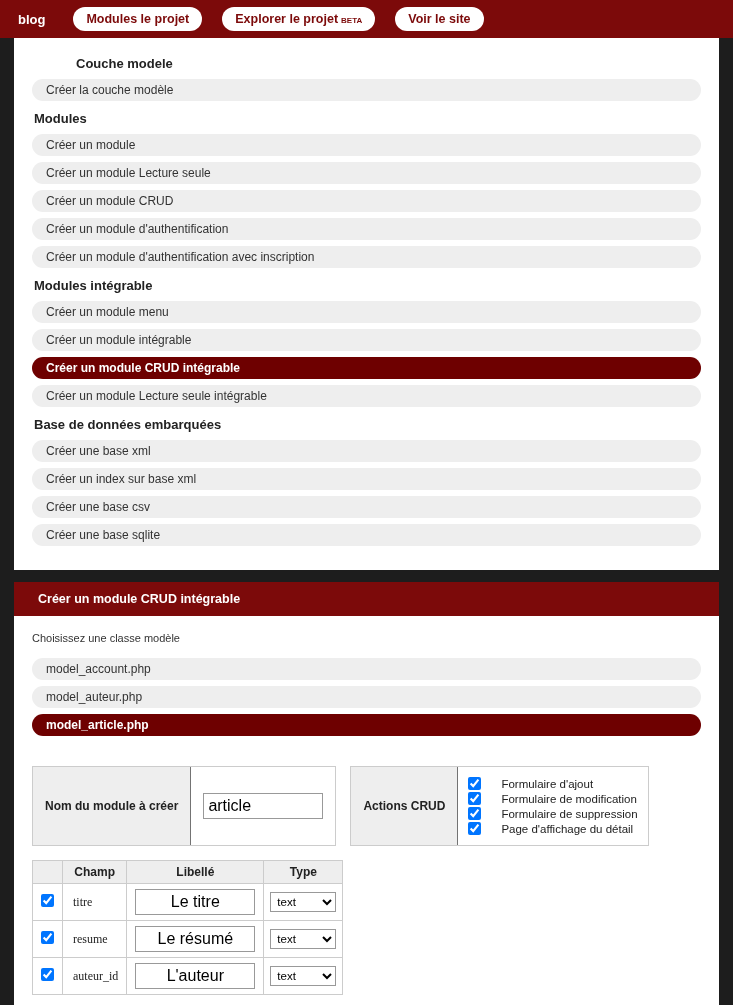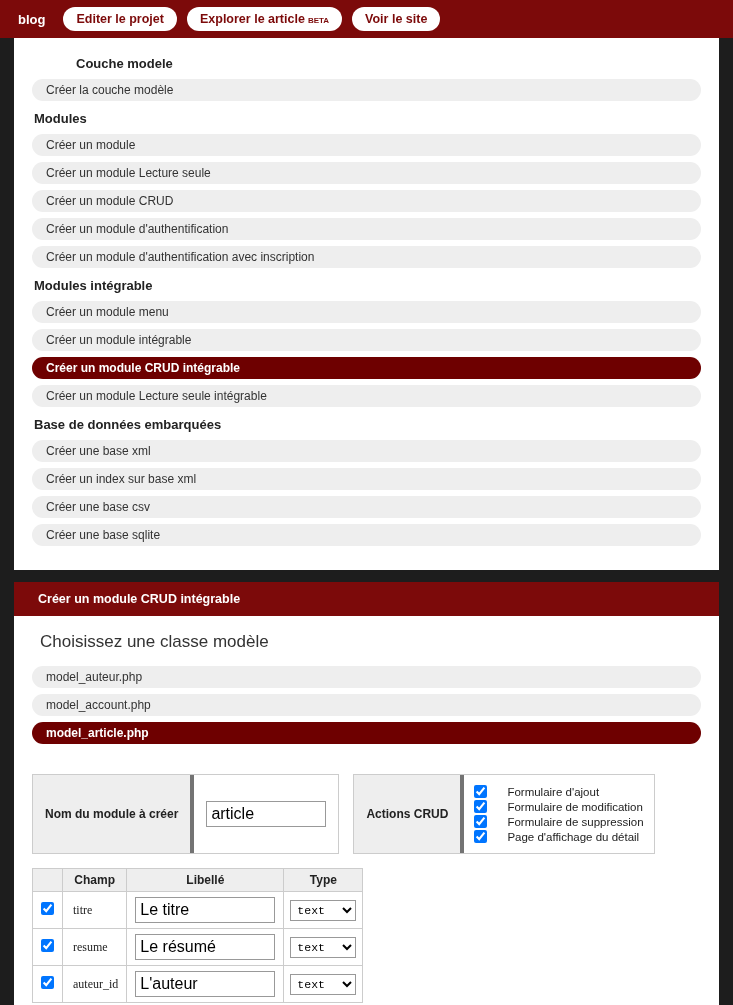--- a/index.html
+++ b/index.html
@@ -15,21 +15,21 @@
     position: relative;
   }
 
   
   .topbar {
     background: #7c0a0a;
     height: 38px;
     display: flex;
     align-items: center;
     padding: 0 10px;
-    gap: 10px;
+    gap: 20px;
   }
   .topbar .brand {
     color: #ffffff;
     font-weight: bold;
     font-size: 13px;
     padding: 0 8px;
   }
   .topbar .btn {
     background: #ffffff;
     color: #7c0a0a;
@@ -93,23 +93,23 @@
     font-size: 12.5px;
     font-weight: bold;
     padding: 10px 24px;
     margin: 0 14px;
   }
 
   .panel.second {
     padding: 16px 18px 14px 18px;
   }
   .hint {
-    font-size: 17px;
+    font-size: 11px;
     color: #333;
-    margin: 0 0 14px 8px;
+    margin: 0 0 14px 0;
   }
 
   
   .form-area {
     padding: 10px 18px 0 18px;
   }
   .boxes {
     display: flex;
     gap: 14px;
     margin-bottom: 14px;
@@ -121,21 +121,21 @@
     background: #ffffff;
   }
   .fieldbox .label {
     background: #eeeeee;
     font-size: 12px;
     font-weight: bold;
     color: #222;
     display: flex;
     align-items: center;
     padding: 0 12px;
-    border-right: 4px solid #737373;
+    border-right: 1px solid #737373;
     white-space: nowrap;
   }
   .fieldbox .content {
     padding: 10px 12px;
     display: flex;
     align-items: center;
   }
   .fieldbox .content.checks {
     display: block;
     padding: 8px 10px;
@@ -178,24 +178,24 @@
   }
   table.fields td {
     border: 1px solid #cccccc;
     font-size: 12px;
     color: #222;
     padding: 5px 8px;
     background: #ffffff;
   }
   table.fields td.check-cell { text-align: center; width: 26px; }
   table.fields td.name-cell { padding-left: 10px; width: 56px; font-family: Liberation Serif, serif; }
-  table.fields td.label-cell input { width: 140px; }
+  table.fields td.label-cell input { width: 120px; text-align: center; }
   table.fields td.type-cell { padding: 4px 6px; }
   select {
-    font-family: Liberation Mono, monospace;
+    font-family: Liberation Sans, sans-serif;
     font-size: 11.5px;
     padding: 2px 2px;
     border: 1px solid #999999;
     background: #ffffff;
     width: 66px;
   }
 
   .create-btn {
     margin: 10px 0 0 10px;
     font-family: "Liberation Sans", sans-serif;
@@ -207,24 +207,24 @@
     cursor: pointer;
     color: #111;
   }
 </style>
 </head>
 <body>
 
 <div class="topbar">
   <div class="brand">blog</div>
   <button class="btn">
-    <span>Editer le projet</span>
+    <span>Modules le projet</span>
   </button>
   <button class="btn">
-    <span>Explorer le article</span>
+    <span>Explorer le projet</span>
     <span class="beta">BETA</span>
   </button>
   <button class="btn">
     <span>Voir le site</span>
   </button>
 </div>
 
 <div class="panel first">
 
   <div class="group-title first">Couche modele</div>
@@ -279,24 +279,24 @@
 </div>
 
 <div class="gap"></div>
 
 <div class="section-header">Créer un module CRUD intégrable</div>
 
 <div class="panel second">
   <div class="hint">Choisissez une classe modèle</div>
 
   <div class="row-item">
+    <span>model_account.php</span>
+  </div>
+  <div class="row-item">
     <span>model_auteur.php</span>
-  </div>
-  <div class="row-item">
-    <span>model_account.php</span>
   </div>
   <div class="row-item selected">
     <span>model_article.php</span>
   </div>
 </div>
 
 <div class="panel">
   <div class="form-area">
     <div class="boxes">
 

